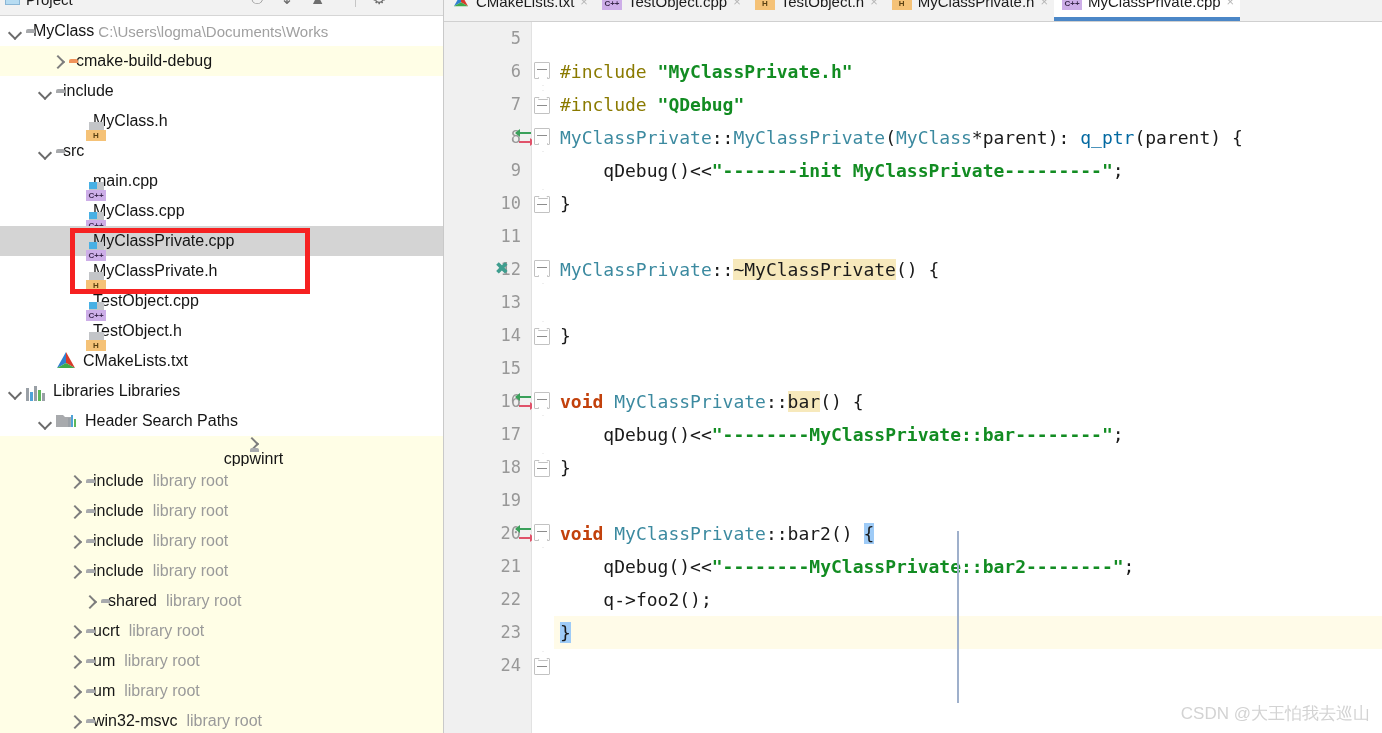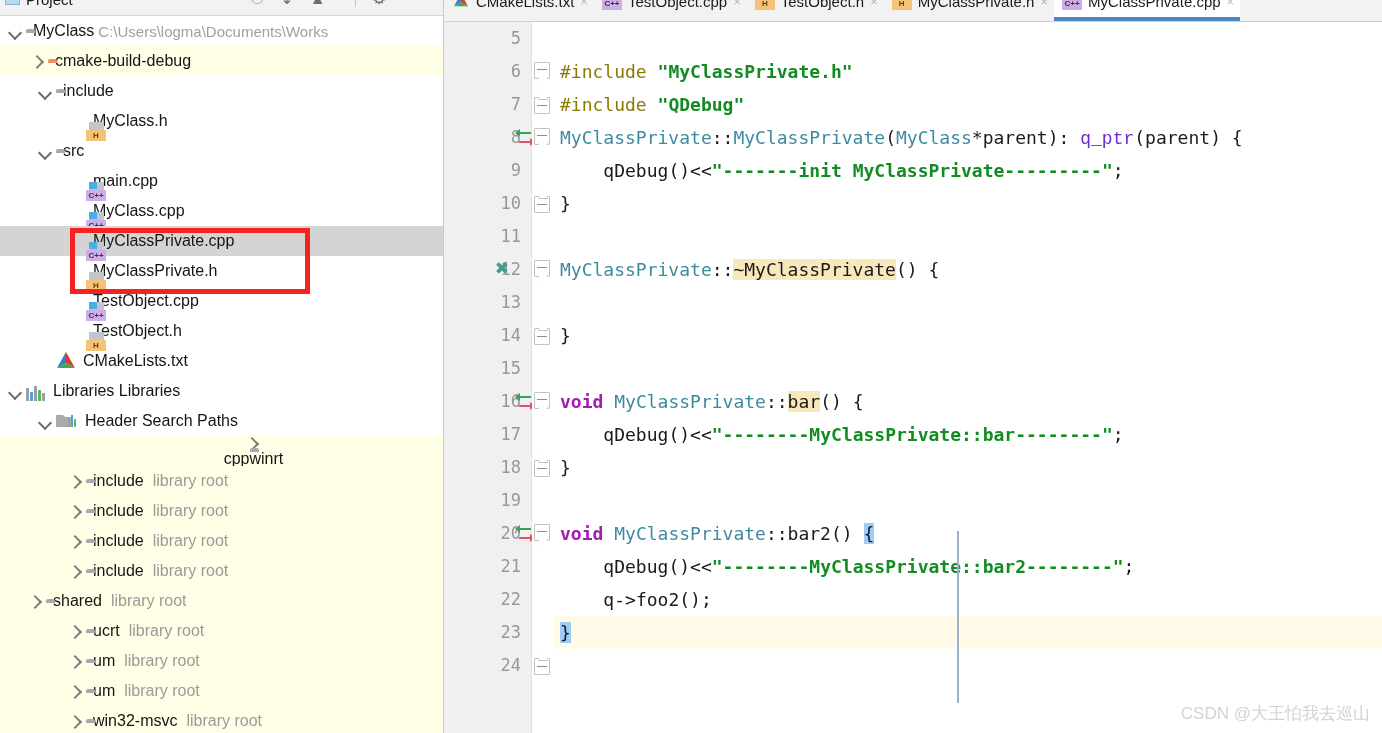--- a/index.html
+++ b/index.html
@@ -308,25 +308,25 @@
     height: 33px;
     line-height: 33px;
     font-family: "DejaVu Sans Mono", monospace;
     font-size: 18px;
     color: #222;
     white-space: pre;
     padding-left: 6px;
     position: relative;
   }
   .cline.current { background: #fffbe8; }
-  .k-kw    { color: #a21caf; font-weight: bold; }
+  .k-kw    { color: #c2410c; font-weight: bold; }
   .k-pre   { color: #8a7a00; }
   .k-str   { color: #128c22; font-weight: bold; }
   .k-cls   { color: #3c8aa0; }
-  .k-fld   { color: #6d28d9; font-family: Liberation Mono, monospace; }
+  .k-fld   { color: #0369a1; }
   .k-plain { color: #1a1a1a; }
   .k-op    { color: #1a1a1a; }
   .k-hl    { background: #f7e9bc; }
   .k-brace { background: #9ecbf7; }
   #guide-20-24 {
     position: absolute;
     left: 513px;
     top: 509px;
     width: 2px;
     height: 172px;
@@ -366,21 +366,21 @@
       </div>
     </div>
 
     <div class="tree" id="tree">
         <div class="node" style="padding-left: 8px;">
           <span class="arrow down"></span>
           <span class="ico"><span class="ico-folder"></span></span>
           <span class="label">MyClass</span>
           <span class="path">C:\Users\logma\Documents\Works</span>
         </div>
-        <div class="node hl-yellow" style="padding-left: 30px;">
+        <div class="node hl-yellow" style="padding-left: 51px;">
           <span class="arrow right"></span>
           <span class="ico"><span class="ico-folder orange"></span></span>
           <span class="label">cmake-build-debug</span>
         </div>
         <div class="node" style="padding-left: 38px;">
           <span class="arrow down"></span>
           <span class="ico"><span class="ico-folder"></span></span>
           <span class="label">include</span>
         </div>
         <div class="node" style="padding-left: 68px;">
@@ -478,21 +478,21 @@
           <span class="ico"><span class="ico-folder"></span></span>
           <span class="label">include</span>
           <span class="sublabel">library root</span>
         </div>
         <div class="node hl-yellow" style="padding-left: 68px;">
           <span class="arrow right"></span>
           <span class="ico"><span class="ico-folder"></span></span>
           <span class="label">include</span>
           <span class="sublabel">library root</span>
         </div>
-        <div class="node hl-yellow" style="padding-left: 28px;">
+        <div class="node hl-yellow" style="padding-left: 83px;">
           <span class="arrow right"></span>
           <span class="ico"><span class="ico-folder"></span></span>
           <span class="label">shared</span>
           <span class="sublabel">library root</span>
         </div>
         <div class="node hl-yellow" style="padding-left: 68px;">
           <span class="arrow right"></span>
           <span class="ico"><span class="ico-folder"></span></span>
           <span class="label">ucrt</span>
           <span class="sublabel">library root</span>

